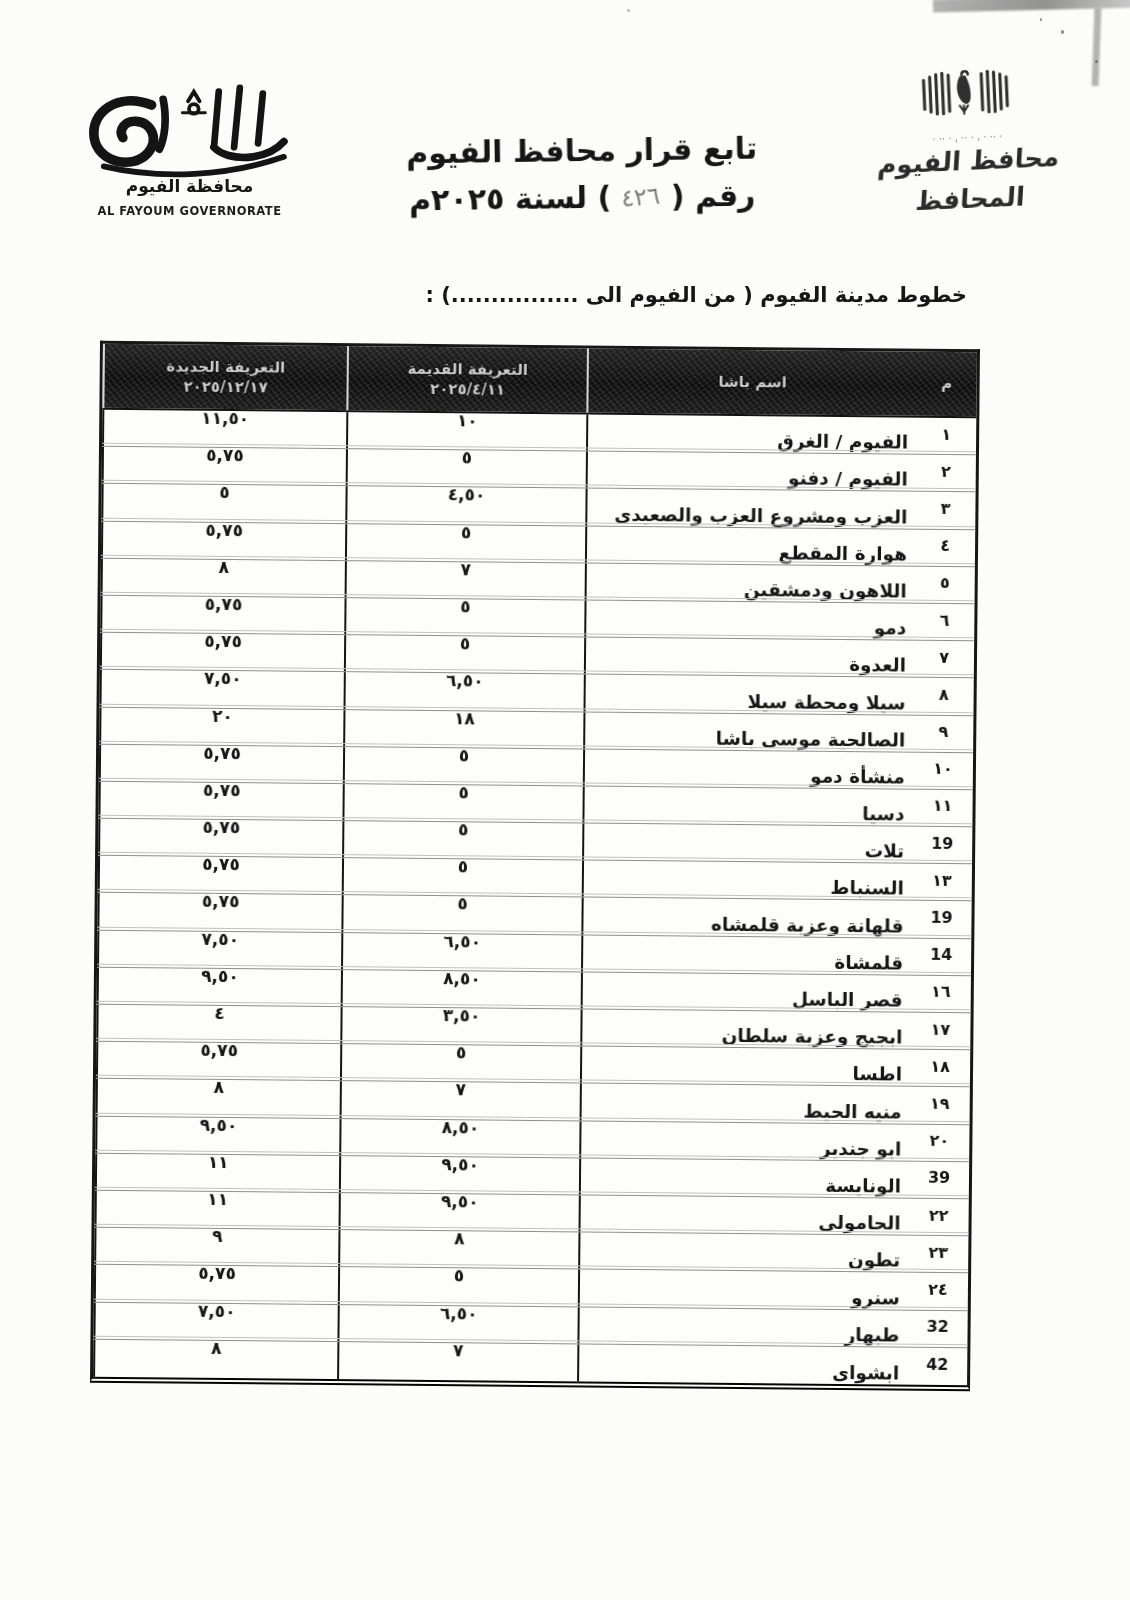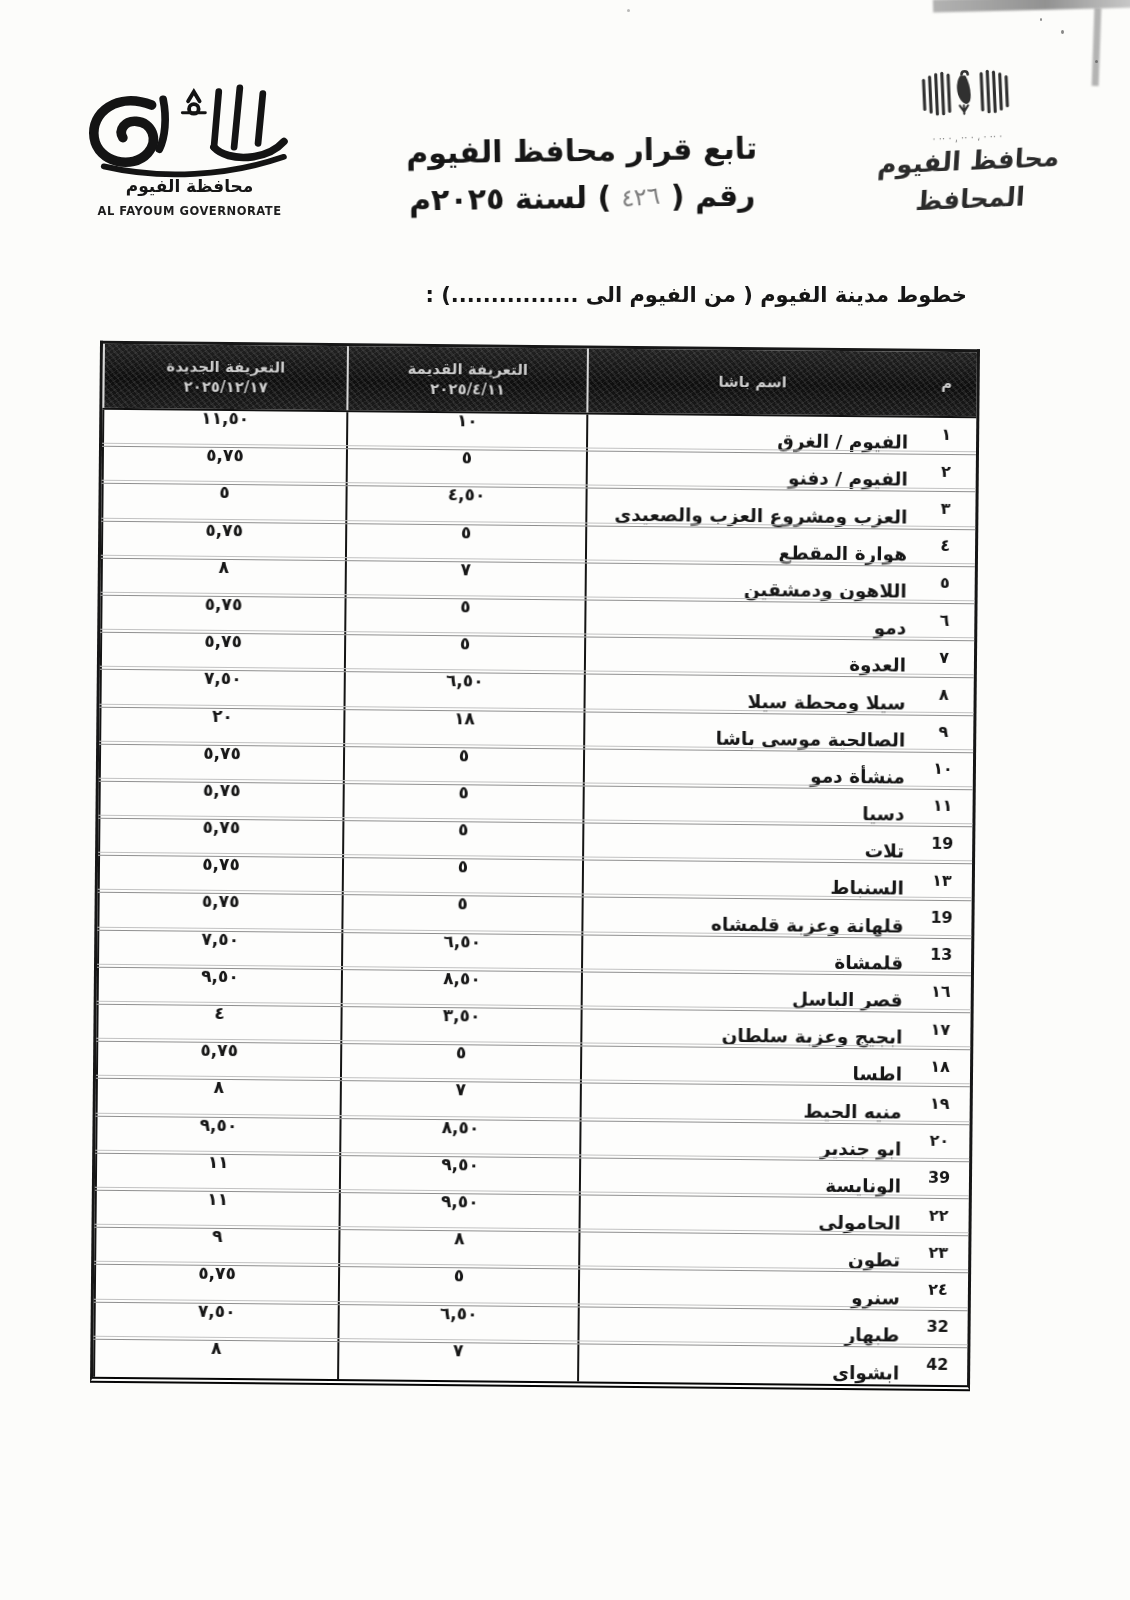--- a/index.html
+++ b/index.html
@@ -337,21 +337,21 @@
     <div class="cell cell-route">قلهانة وعزبة قلمشاه</div>
     <div class="cell cell-old">
             <span>٥</span>
           </div>
     <div class="cell cell-new">
             <span>٥,٧٥</span>
           </div>
   </div>
 
   <div class="t-row">
-    <div class="cell cell-index">13</div>
+    <div class="cell cell-index">14</div>
     <div class="cell cell-route">قلمشاة</div>
     <div class="cell cell-old">
             <span>٦,٥٠</span>
           </div>
     <div class="cell cell-new">
             <span>٧,٥٠</span>
           </div>
   </div>
 
   <div class="t-row">

